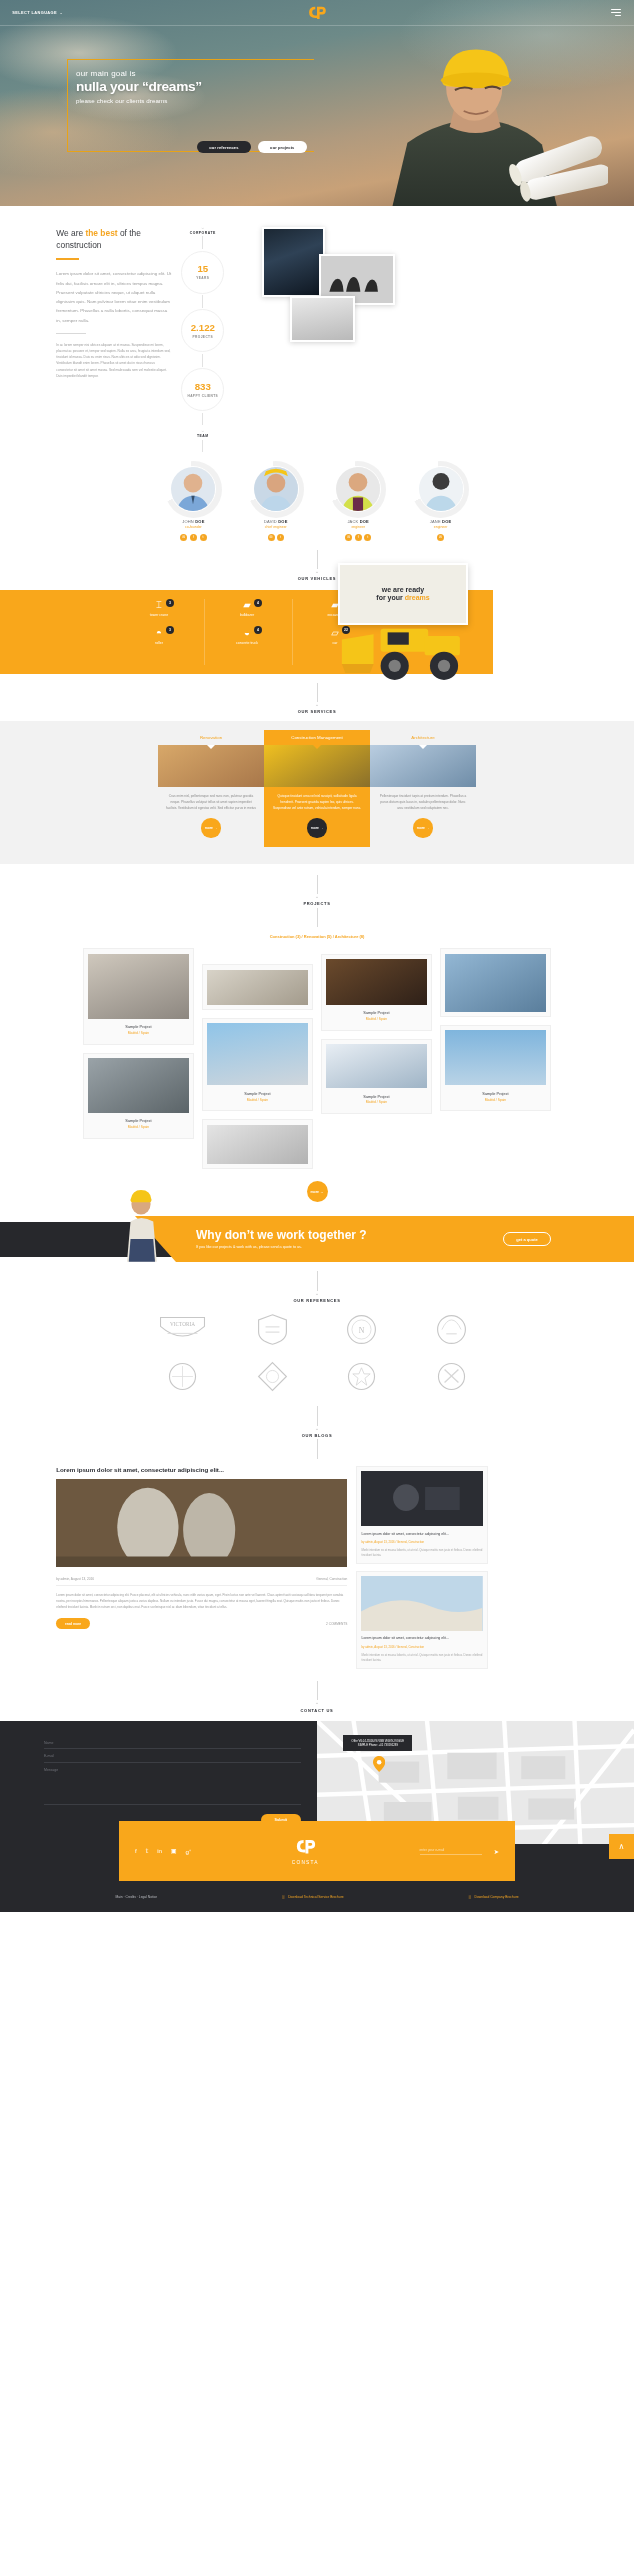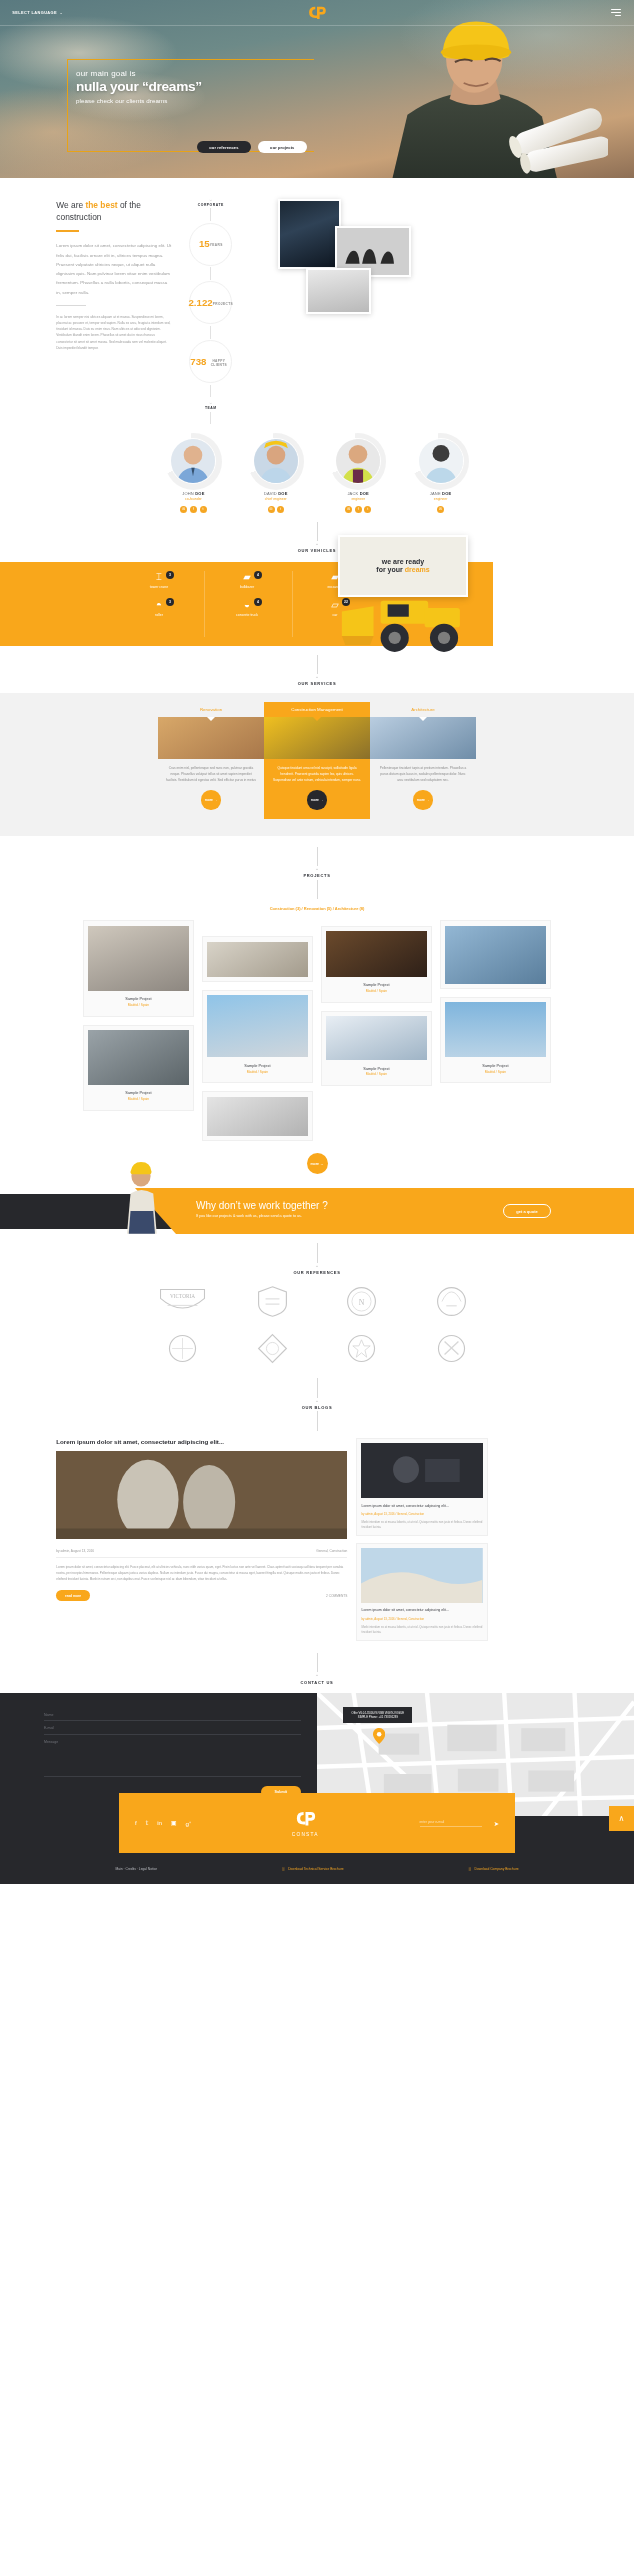--- a/index.html
+++ b/index.html
@@ -8,21 +8,21 @@
     font-family:"Liberation Sans", sans-serif;
     background:#ffffff;
     color:#3c3c3c;
     width:634px;
     overflow-x:hidden;
   }
   .wrap { width:634px; position:relative; }
 
   
   .hero {
-    position:relative; height:178px; overflow:hidden;
+    position:relative; height:206px; overflow:hidden;
     background:linear-gradient(170deg,#5a7a80 0%,#6d8a88 30%,#b09a7e 62%,#c8a178 78%,#8e6f55 100%);
   }
   .hero-sky {
     position:absolute; inset:0;
     background:
       radial-gradient(ellipse 141px 53px at 79px 53px, rgba(255,235,210,.55), transparent 70%),
       radial-gradient(ellipse 106px 35px at 132px 97px, rgba(255,225,200,.45), transparent 70%),
       radial-gradient(ellipse 176px 62px at 53px 132px, rgba(240,190,140,.5), transparent 72%),
       radial-gradient(ellipse 211px 79px at 546px 35px, rgba(200,215,210,.35), transparent 70%);
   }
@@ -70,40 +70,40 @@
   
   .sec-label { text-align:center; position:relative; }
   .sec-label .line { width:0.9px; height:19.4px; background:#d8d8d8; margin:0 auto; }
   .sec-label .chev { color:#bbb; font-size:5.3px; line-height:5.3px; }
   .sec-label .txt {
     font-size:4px; font-weight:bold; letter-spacing:0.7px; color:#2b2d33; margin:1.8px 0;
   }
 
   
   .about { padding:16px 0 0; position:relative; }
-  .about-inner { display:flex; padding:0 12.3px;gap:8px; }
+  .about-inner { display:flex; padding:0 12.3px; }
   .about-left { width:159px; padding-left:44px; padding-top:5.3px; }
   .about-h {
     font-size:8.4px; color:#3b3d42; line-height:1.45; font-weight:400;
   }
   .about-h b { color:#f5a623; font-weight:bold; }
   .about-rule { width:23px; height:1.8px; background:#f5a623; margin:6.2px 0 9.7px; }
   .about-p1 {
     font-size:4.4px; color:#9a9a9a; line-height:2.1; letter-spacing:0.04px;
   }
   .hr-sm { width:30px; height:0.9px; background:#d9d9d9; margin:8px 0 8px; }
   .about-p2 { font-size:3.2px; color:#9a9a9a; line-height:1.95; }
 
   .stats { width:63px; text-align:center; padding-top:1.8px; }
   .stat-chev { color:#cfcfcf; font-size:5.3px; }
   .stat-cap { font-size:3.4px; font-weight:bold; letter-spacing:0.5px; color:#2b2d33; margin-top:0.9px; }
   .stat-conn { width:0.9px; height:12.3px; background:#e2e2e2; margin:1.8px auto; }
   .stat-circle {
     width:43px; height:43px; border-radius:50%; border:0.9px solid #f0f0f0;
-    display:flex; flex-direction:row; align-items:center; justify-content:center;
+    display:flex; flex-direction:column; align-items:center; justify-content:center;
     margin:0 auto;
   }
   .stat-num { font-size:9.7px; font-weight:bold; color:#f5a623; line-height:1; }
   .stat-lbl { font-size:3.2px; color:#8c8c8c; letter-spacing:0.4px; margin-top:1.8px; font-weight:bold; }
 
   .about-imgs { position:relative; width:159px; height:132px; margin-left:7px; }
   .ph {
     position:absolute; background:#ddd; border:2.6px solid #fff;
     box-shadow:0 0.9px 5.3px rgba(0,0,0,.18);
   }
@@ -212,21 +212,21 @@
   .cta { position:relative; height:46px; margin-top:5.3px; }
   .cta-dark { position:absolute; left:0; top:5.3px; width:291px; height:35px; background:#27282c; }
   .cta-yellow {
     position:absolute; left:176px; top:0; right:0; height:46px; background:#f9a71b;
   }
   .cta-yellow::before {
     content:""; position:absolute; left:-41px; top:0; width:0; height:0;
     border-top:46px solid #f9a71b; border-left:41px solid transparent;
   }
   .cta-txt { position:absolute; left:196px; top:11.5px; z-index:3; }
-  .cta-h { color:#fff; font-size:10px; font-weight:400; }
+  .cta-h { color:#fff; font-size:12px; font-weight:700; }
   .cta-p { color:#fff; font-size:3.7px; margin-top:3.5px; }
   .cta-btn {
     position:absolute; right:83px; top:16px; z-index:3;
     border:0.9px solid #fff; color:#fff; font-size:4px; font-weight:bold;
     padding:3.5px 12.3px; border-radius:8.8px;
   }
   .cta-worker { position:absolute; left:113px; top:-28px; width:56px; height:74px; z-index:4; }
 
   
   .refs { padding:8.8px 0 5.3px; }
@@ -396,21 +396,21 @@
           <div class="stat-num">15</div>
           <div class="stat-lbl">YEARS</div>
         </div>
         <div class="stat-conn"></div>
         <div class="stat-circle">
           <div class="stat-num">2.122</div>
           <div class="stat-lbl">PROJECTS</div>
         </div>
         <div class="stat-conn"></div>
         <div class="stat-circle">
-          <div class="stat-num">738</div>
+          <div class="stat-num">833</div>
           <div class="stat-lbl">HAPPY CLIENTS</div>
         </div>
         <div class="stat-conn"></div>
         <div class="stat-chev">⌄</div>
         <div class="stat-cap">TEAM</div>
         <div class="stat-conn"></div>
       </div>
 
       <div class="about-imgs">
         <div class="ph ph1"></div>

